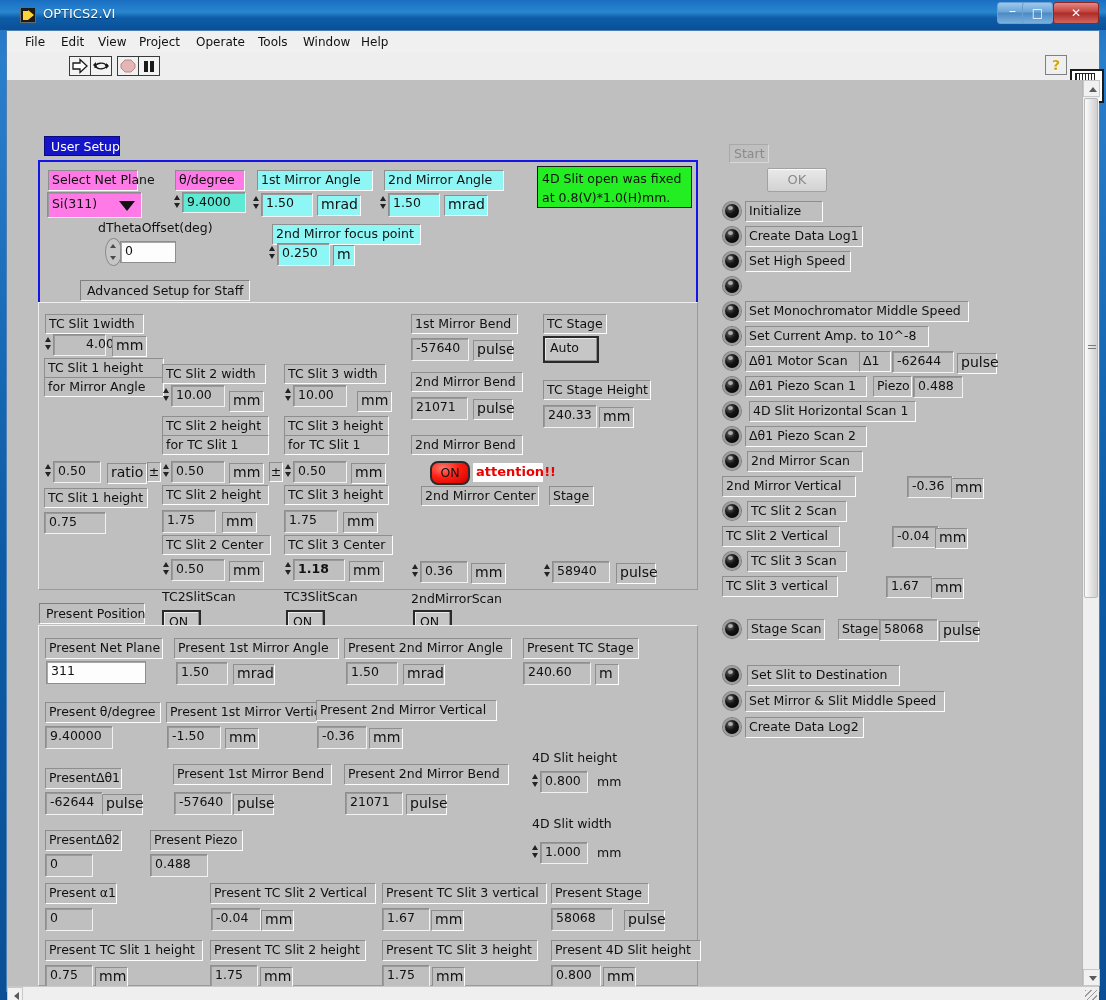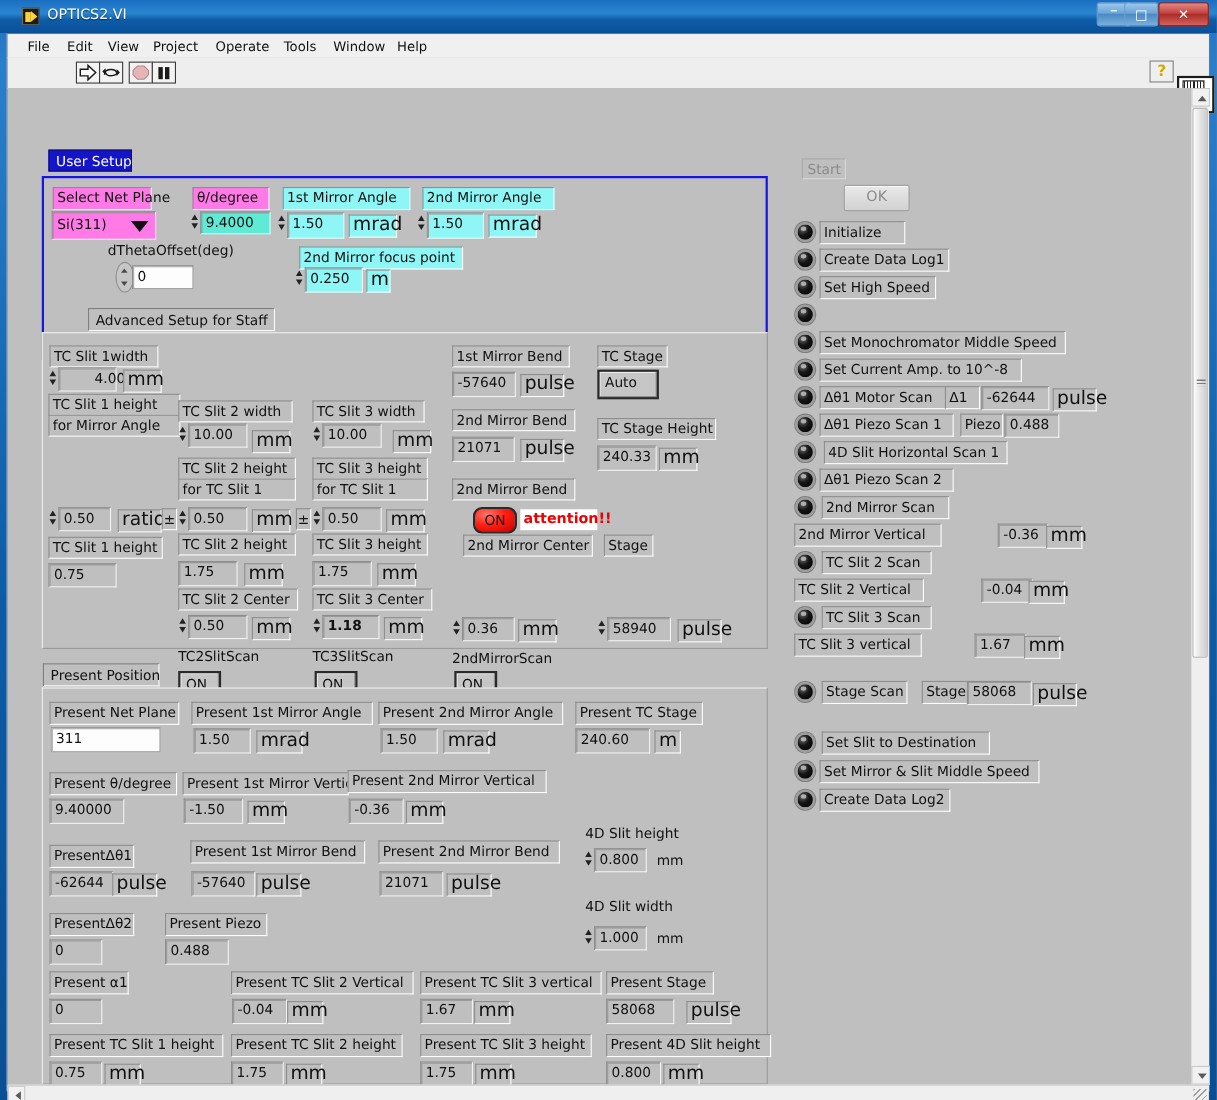--- a/index.html
+++ b/index.html
@@ -126,21 +126,21 @@
     position:absolute;color:#111;font-size:12.5px;white-space:nowrap;line-height:15px;background:transparent;border:none;
   }
   .num{
     position:absolute;background:#bfbfbf;color:#111;font-size:12.5px;
     border:1px solid #8e8e8e;border-right-color:#f2f2f2;border-bottom-color:#f2f2f2;
     box-shadow:inset 1px 1px 0 #9a9a9a;
     padding:1px 4px;box-sizing:border-box;white-space:nowrap;line-height:16px;
   }
   .num.light{background:#fdfdfd;border:1px solid #8e8e8e;box-shadow:inset 1px 1px 0 #a8a8a8;}
   .unit{
-    position:absolute;background:#bfbfbf;color:#111;font-size:17px;
+    position:absolute;background:#bfbfbf;color:#111;font-size:14px;
     border:1px solid #8e8e8e;border-right-color:#fdfdfd;border-bottom-color:#fdfdfd;
     padding:1px 3px;box-sizing:border-box;white-space:nowrap;line-height:15px;
   }
   .spin{position:absolute;width:9px;height:19px;}
   .spin i{position:absolute;left:1px;width:0;height:0;display:block;}
   .spin i.up{top:3px;border-left:3.5px solid transparent;border-right:3.5px solid transparent;border-bottom:5px solid #222;}
   .spin i.dn{bottom:3px;border-left:3.5px solid transparent;border-right:3.5px solid transparent;border-top:5px solid #222;}
   .spin.oval{width:15px;height:26px;border:1px solid #8e8e8e;border-radius:50%;background:#c6c6c6;}
   .spin.oval i{left:3.5px;}
   .spin.oval i.up{top:5px;border-left:3px solid transparent;border-right:3px solid transparent;border-bottom:4px solid #4a4a4a;}
@@ -298,20 +298,24 @@
       <div class="unit cyan" style="left:310px;top:115px;width:44px;height:21px;">mrad</div>
 
       <div class="lbl cyan" style="left:377px;top:90px;width:120px;height:21px;">2nd Mirror Angle</div>
       <div class="spin" style="left:372px;top:113px;">
           <i class="up"></i>
           <i class="dn"></i>
         </div>
       <div class="num cyan" style="left:381px;top:113px;width:52px;height:24px;">1.50</div>
       <div class="unit cyan" style="left:437px;top:115px;width:44px;height:21px;">mrad</div>
 
+      <div class="green" style="position:absolute;left:530px;top:86px;width:155px;height:42px;border:1px solid #1a1a1a;box-sizing:border-box;padding:2px 4px;font-size:12.5px;line-height:19px;">
+        <div>4D Slit open was fixed</div>
+        <div>at 0.8(V)*1.0(H)mm.</div>
+      </div>
 
       <div class="plain" style="left:91px;top:140px;">dThetaOffset(deg)</div>
       <div class="spin oval" style="left:98px;top:158px;">
           <i class="up"></i>
           <i class="dn"></i>
         </div>
       <div class="num light" style="left:113px;top:161px;width:56px;height:22px;">0</div>
 
       <div class="lbl cyan" style="left:265px;top:144px;width:149px;height:21px;">2nd Mirror focus point</div>
       <div class="spin" style="left:261px;top:163px;">

